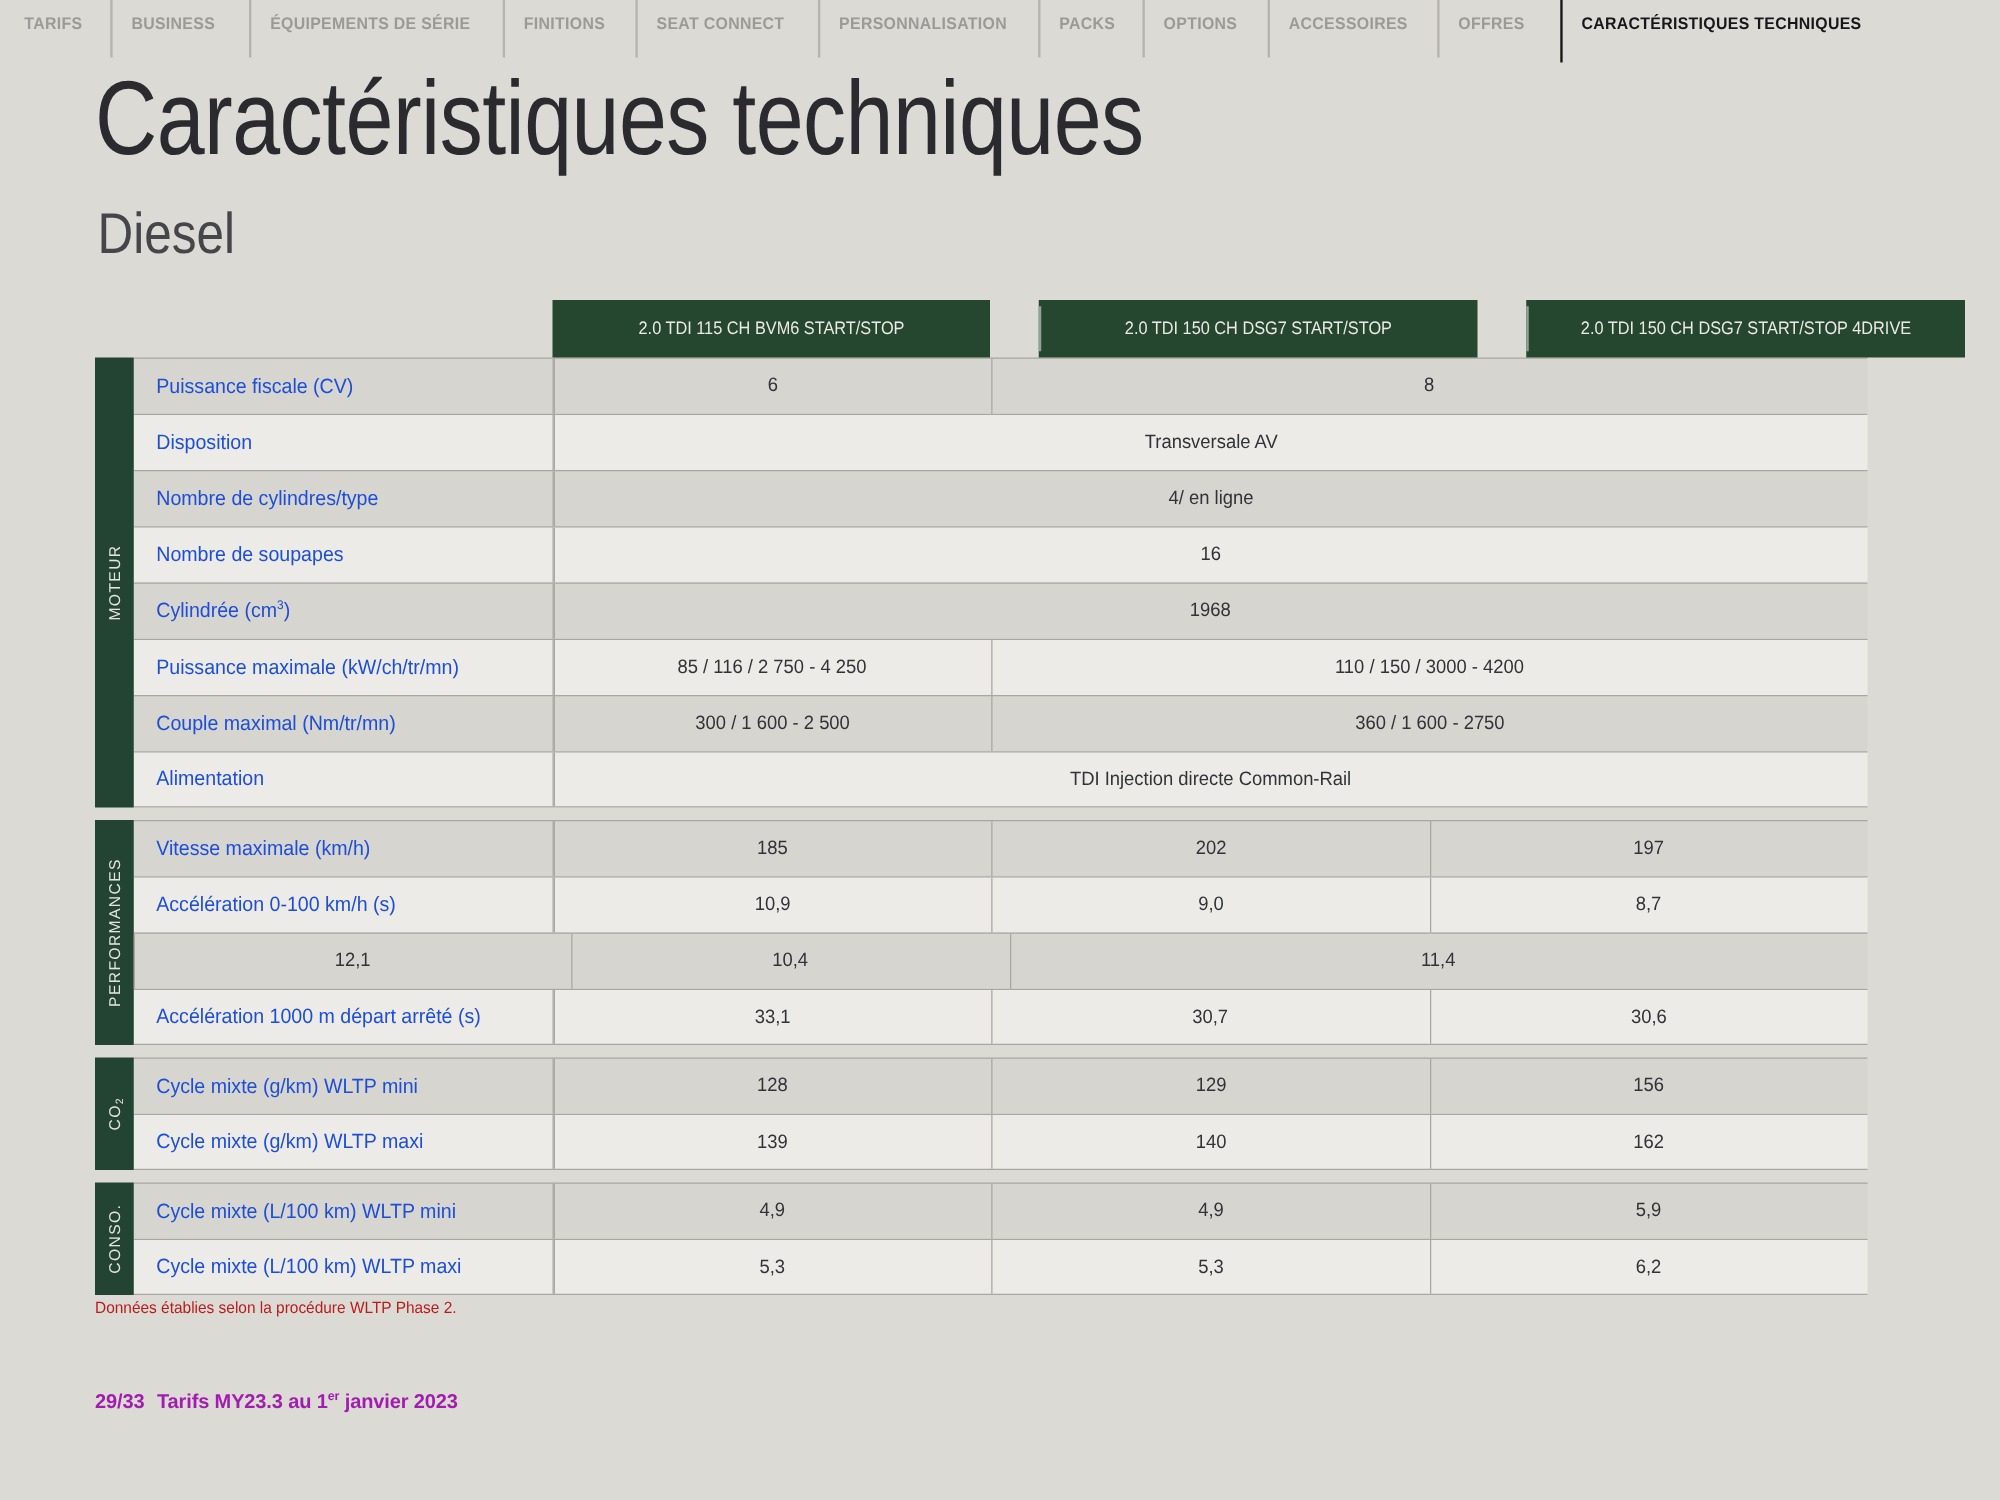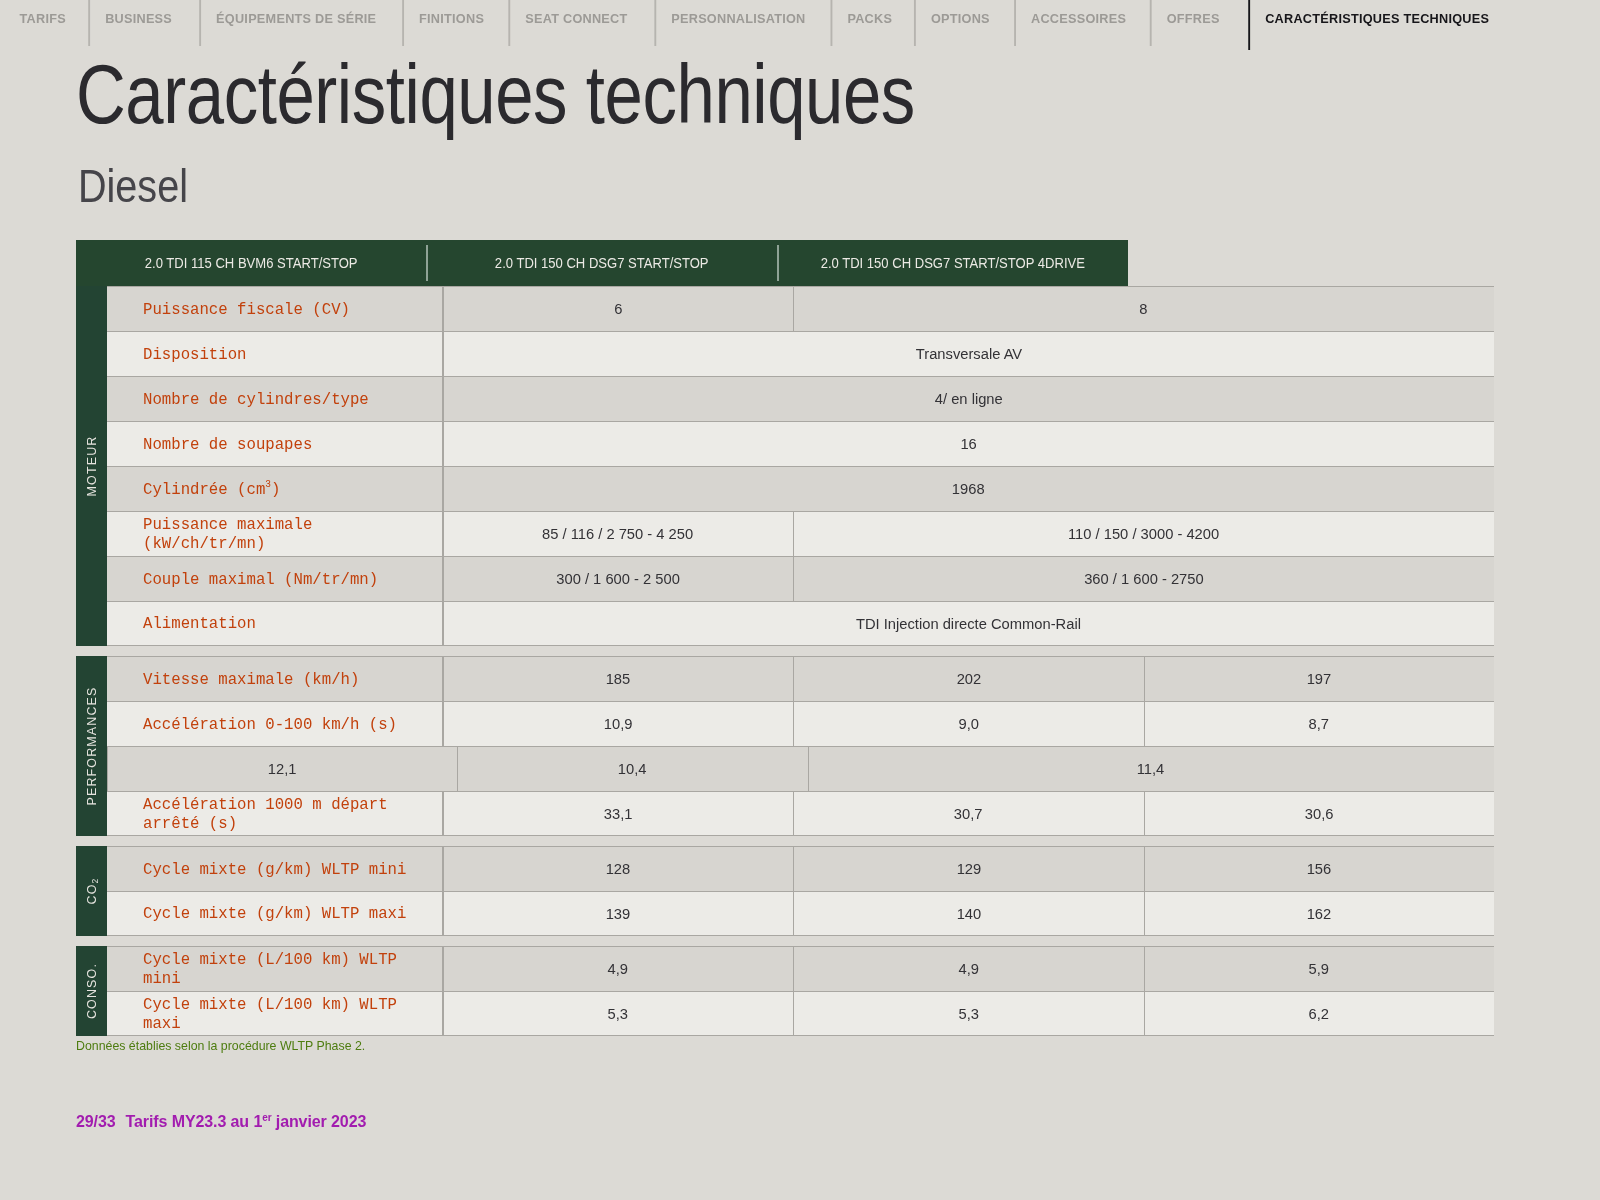--- a/index.html
+++ b/index.html
@@ -93,21 +93,23 @@
   .table {
     position: absolute;
     left: 76px;
     top: 240px;
     width: 1418px;
   }
 
   .col-head {
     display: flex;
     height: 46px;
+    margin-left: 366px;
     width: 1052px;
+    gap: 39px;
   }
   .col-head .hcell {
     position: relative;
     background: #25462f;
     color: #eceae5;
     font-size: 14.5px;
     display: flex;
     align-items: center;
     justify-content: center;
     text-align: center;
@@ -167,26 +169,25 @@
   .row:first-child { border-top: 1.3px solid #a9a7a2; }
   .row:last-child  { border-bottom: 1.3px solid #a9a7a2; }
   .row.odd  { background: #d7d5d0; }
   .row.even { background: #ecebe7; }
 
   .cell-label {
     width: 336px;
     flex: 0 0 336px;
     display: flex;
     align-items: center;
-    padding-left: 36px;
+    padding-left: 18px;
     font-size: 16.5px;
-    color: #c2410c;
+    color: #1d4ed8;
     font-weight: 300;
     position: relative;
-    font-family: Liberation Mono, monospace;
   }
   .cell-label span { display: block; transform: scaleX(0.95); transform-origin: left center; }
   .cell-label sup { font-size: 10px; vertical-align: super; }
 
   .cell-val {
     display: flex;
     align-items: center;
     justify-content: center;
     font-size: 15.5px;
     color: #333236;
@@ -208,21 +209,21 @@
   .w1 { width: 350px;  flex: 0 0 350px; }
   .w2 { width: 351px;  flex: 0 0 351px; align-items: center; }
   .wall { flex: 1 1 auto; }
 
   
   .footnote {
     position: absolute;
     left: 76px;
     top: 1038px;
     font-size: 13px;
-    color: #4d7c0f;
+    color: #b91c1c;
     font-weight: 300;
   }
   .footnote span { display: block; transform: scaleX(0.95); transform-origin: left center; }
 
   .pagefoot {
     position: absolute;
     left: 76px;
     top: 1112px;
     font-size: 16px;
     font-weight: 700;

